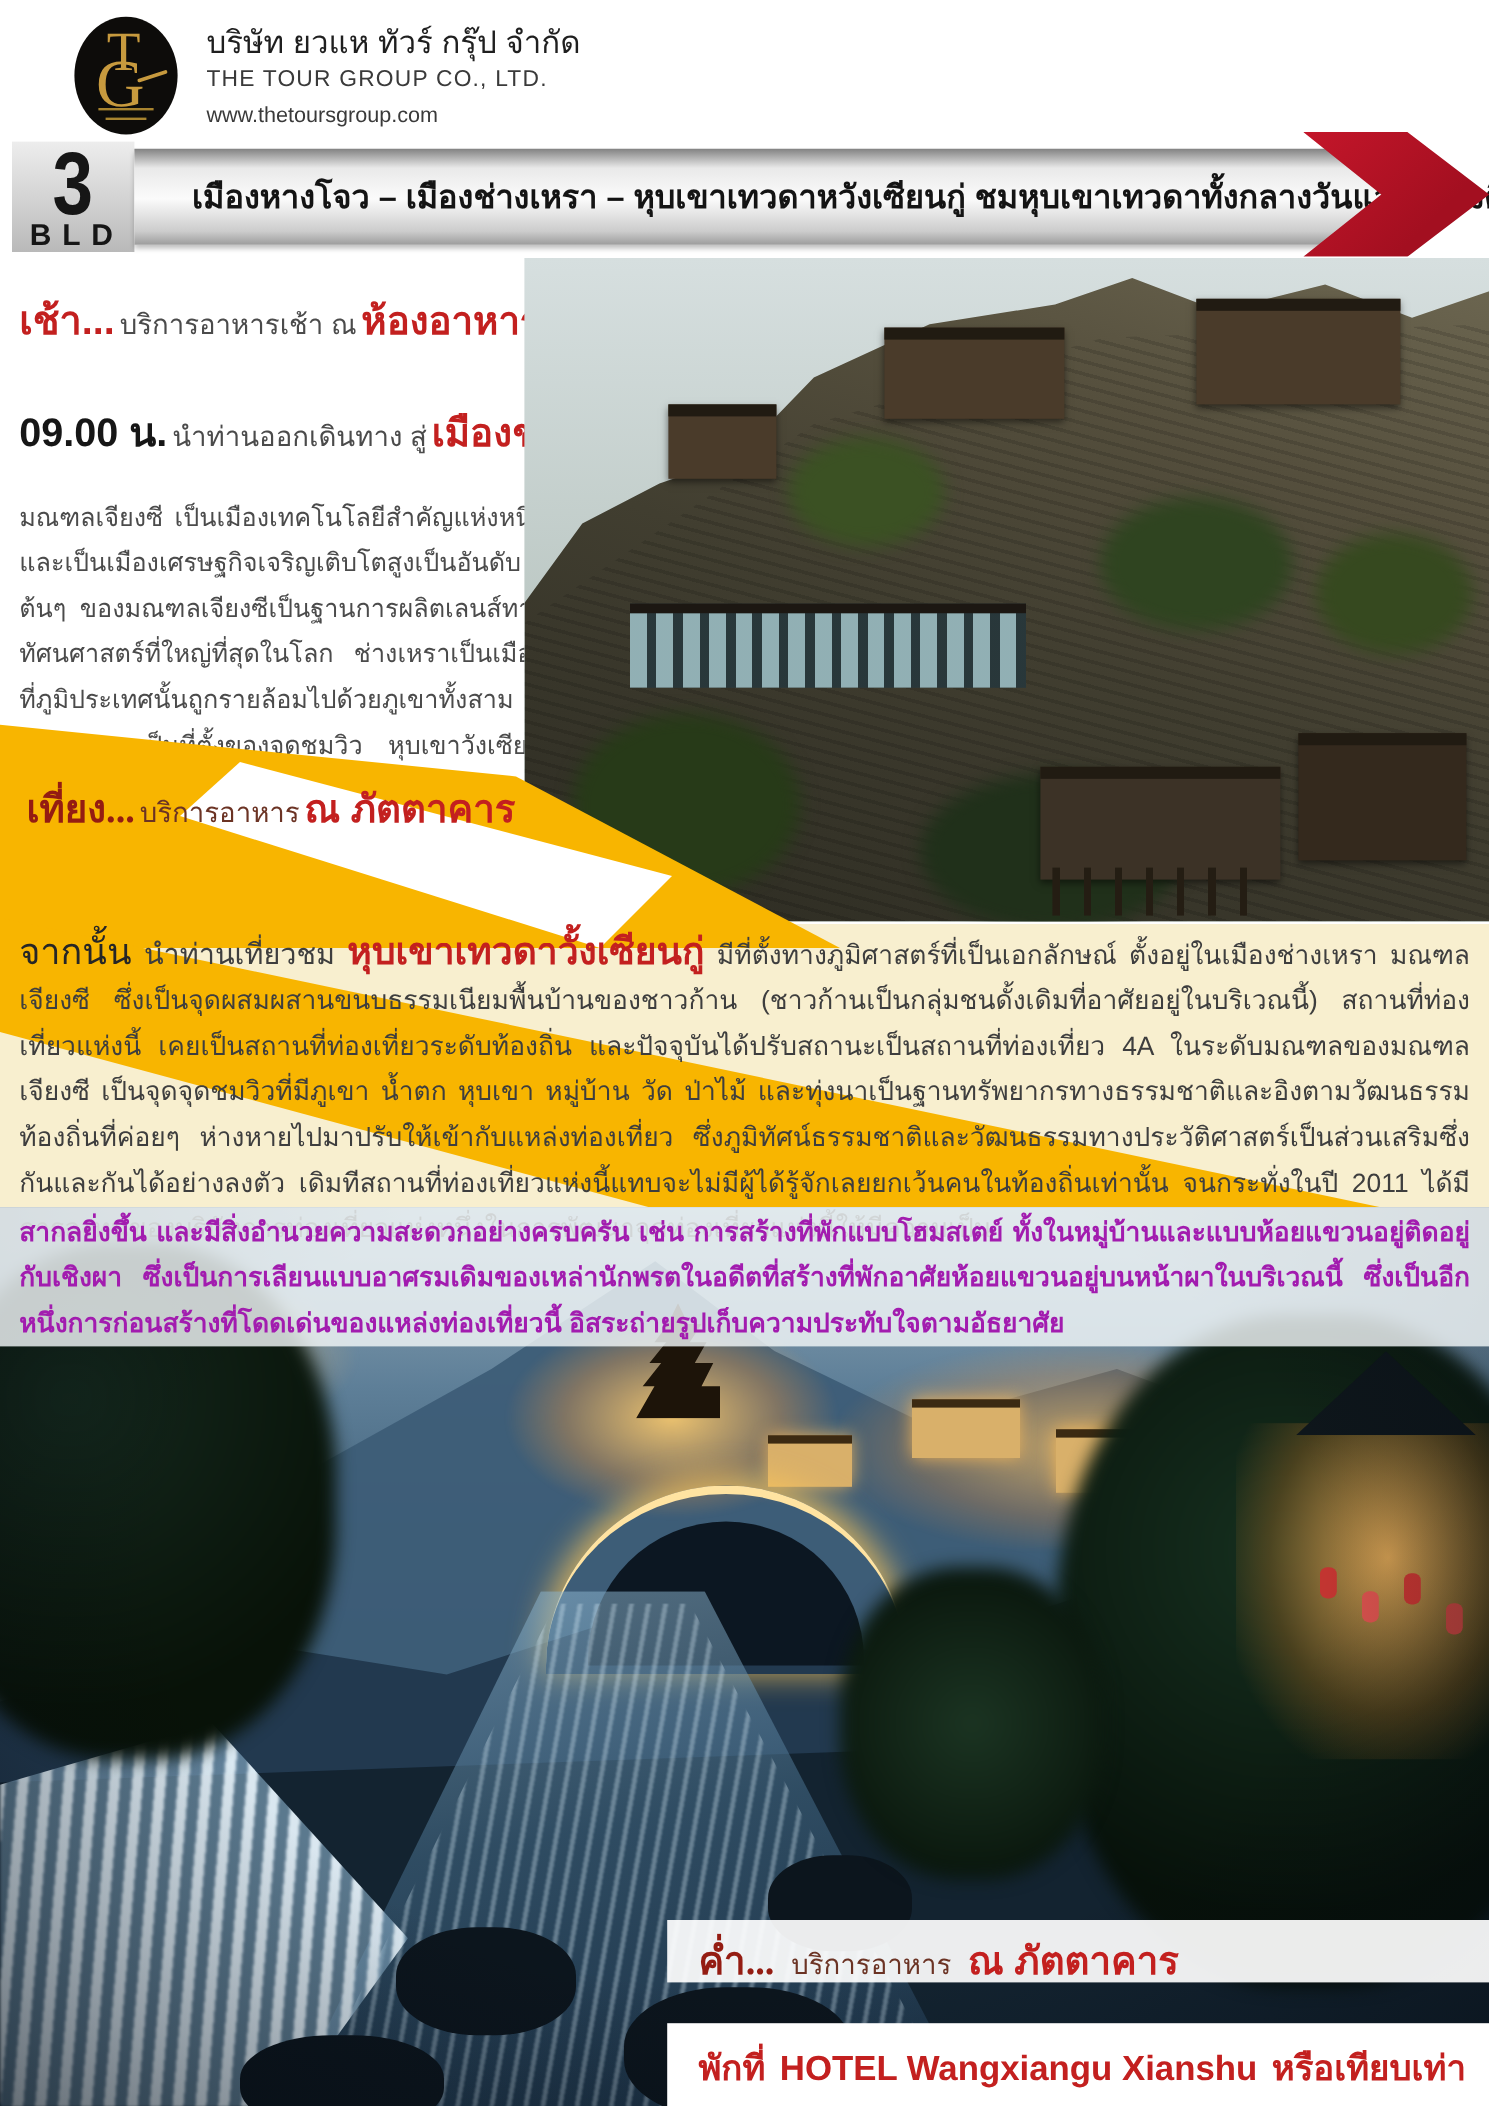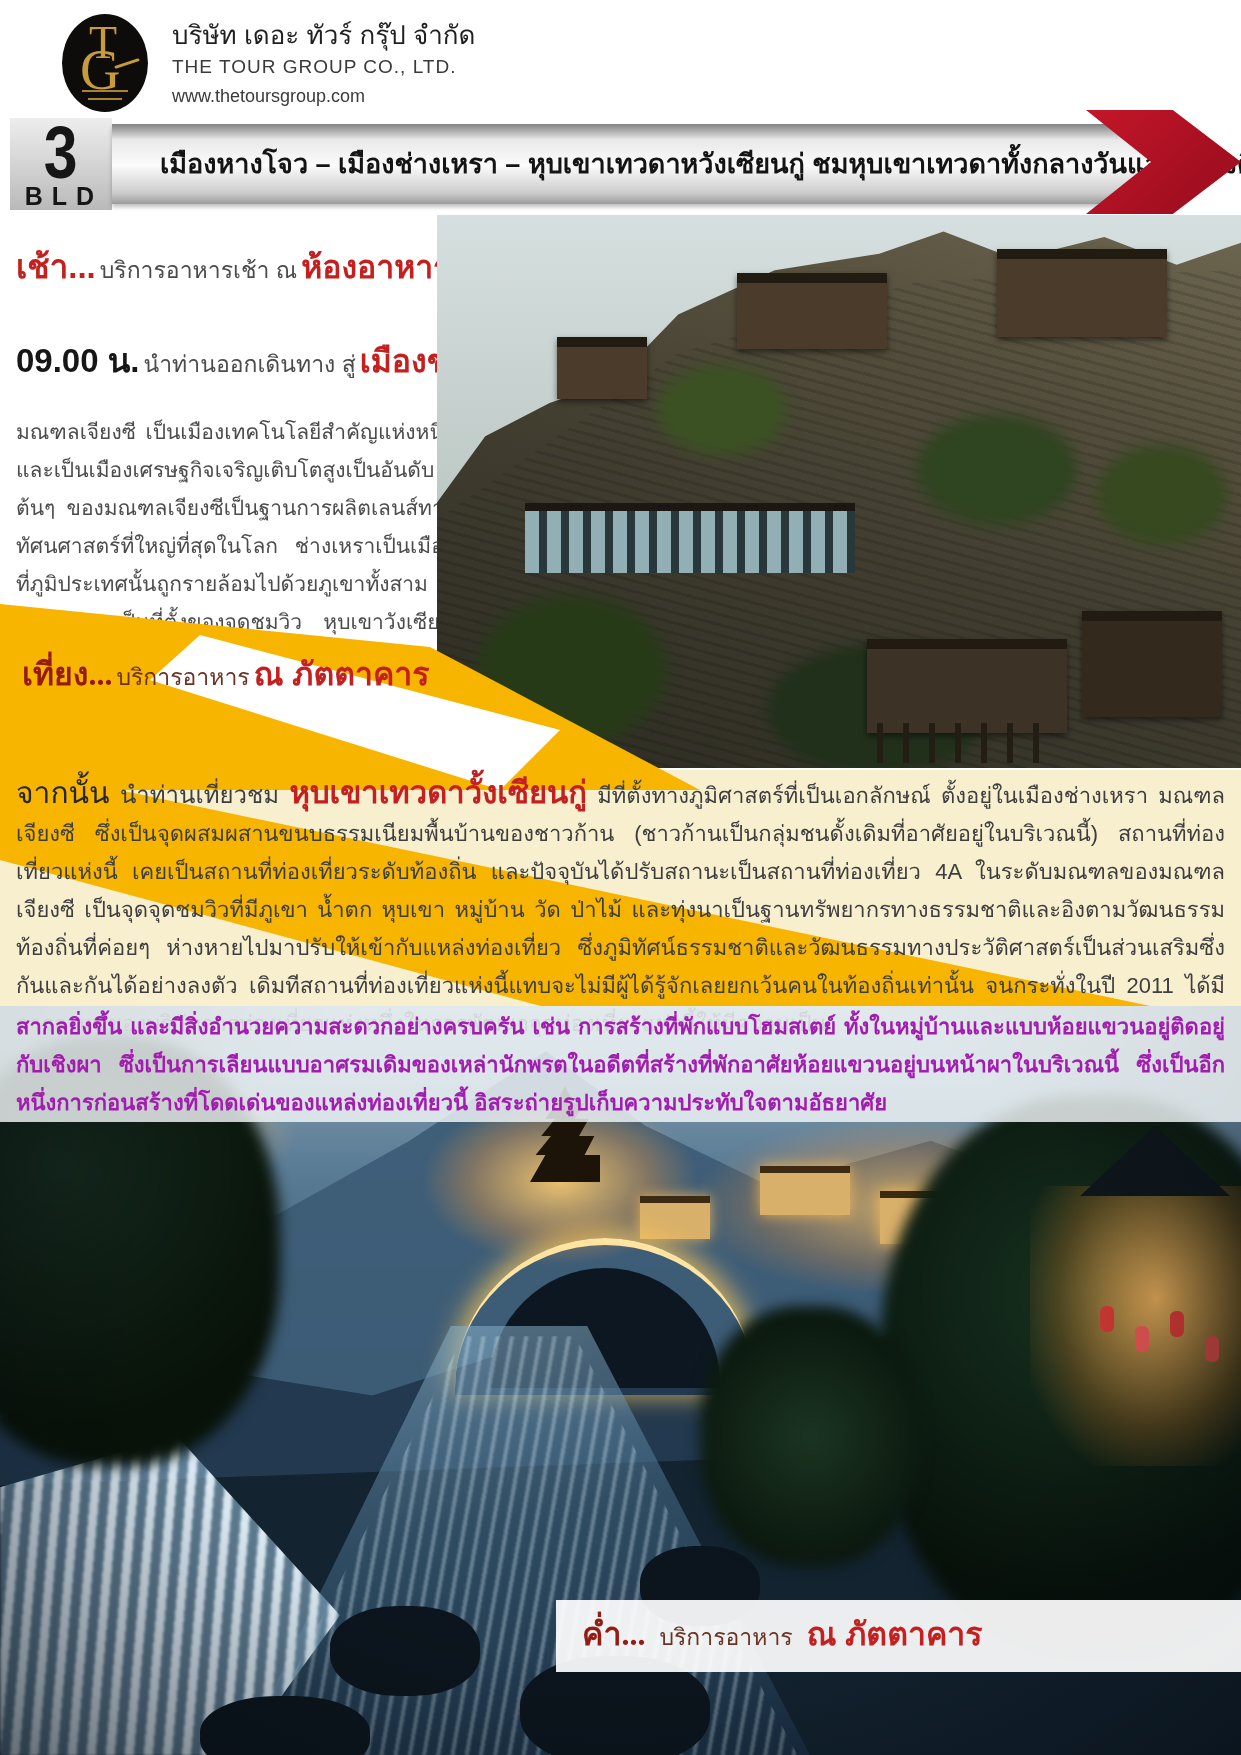--- a/index.html
+++ b/index.html
@@ -133,39 +133,39 @@
   #photo2 .p2{left:1135px;top:320px;background:#d8524d;}
   #photo2 .p3{left:1170px;top:305px;}
   #photo2 .p4{left:1205px;top:330px;background:#b9413c;}
   #photo2 .vignette{position:absolute;inset:0;background:radial-gradient(ellipse at 50% 40%,transparent 55%,rgba(4,9,16,.55) 100%);}
 
   
   #band2{left:0;top:1006px;width:1241px;height:116px;background:rgba(242,246,248,.82);z-index:5;}
   #para-after2{position:absolute;left:16px;top:2px;width:1209px;font-size:22px;line-height:38px;color:#a21caf;text-align:justify;margin:0;font-weight:bold;}
 
   
-  #box-evening{left:556px;top:1600px;width:685px;height:72px;background:rgba(255,255,255,.92);z-index:6;display:flex;align-items:baseline;gap:14px;padding-left:26px;box-sizing:border-box;}
+  #box-evening{left:556px;top:1600px;width:685px;height:52px;background:rgba(255,255,255,.92);z-index:6;display:flex;align-items:baseline;gap:14px;padding-left:26px;box-sizing:border-box;}
   #box-evening .pad{padding-top:8px;}
   #box-hotel{left:556px;top:1686px;width:685px;height:69px;background:#ffffff;z-index:6;display:flex;align-items:baseline;gap:12px;padding-left:26px;box-sizing:border-box;}
   .hotel-txt{font-size:29px;font-weight:800;color:#c3201f;padding-top:14px;display:inline-block;}
 </style>
 </head>
 <body>
 
 <div id="page">
 
   <div class="abs" id="logo">
     <span class="lt">T</span>
     <span class="lg">G</span>
     <span class="plane"></span>
     <span class="rule1"></span>
     <span class="rule2"></span>
   </div>
   <div class="abs" id="company">
-    <div class="thai">บริษัท เดอะ ทัวร์ กรุ๊ป จำกัด</div>
+    <div class="thai">บริษัท ยวแห ทัวร์ กรุ๊ป จำกัด</div>
     <div class="eng">THE TOUR GROUP CO., LTD.</div>
     <div class="web">www.thetoursgroup.com</div>
   </div>
 
   <div class="abs" id="daybox">
     <div class="num">3</div>
     <div class="meals">BLD</div>
   </div>
   <div class="abs" id="daybar">
     <span class="title">เมืองหางโจว – เมืองช่างเหรา – หุบเขาเทวดาหวังเซียนกู่ ชมหุบเขาเทวดาทั้งกลางวันและกลางคืน</span>
@@ -260,14 +260,19 @@
   <div class="abs" id="band2">
     <p id="para-after2">สากลยิ่งขึ้น และมีสิ่งอำนวยความสะดวกอย่างครบครัน เช่น การสร้างที่พักแบบโฮมสเตย์ ทั้งในหมู่บ้านและแบบห้อยแขวนอยู่ติดอยู่กับเชิงผา ซึ่งเป็นการเลียนแบบอาศรมเดิมของเหล่านักพรตในอดีตที่สร้างที่พักอาศัยห้อยแขวนอยู่บนหน้าผาในบริเวณนี้ ซึ่งเป็นอีกหนึ่งการก่อนสร้างที่โดดเด่นของแหล่งท่องเที่ยวนี้ อิสระถ่ายรูปเก็บความประทับใจตามอัธยาศัย</p>
   </div>
 
   <div class="abs" id="box-evening">
     <span class="t-maroon pad">ค่ำ...</span>
     <span class="t-mid-warm">บริการอาหาร</span>
     <span class="hl-red">ณ ภัตตาคาร</span>
   </div>
 
+  <div class="abs" id="box-hotel">
+    <span class="hotel-txt">พักที่</span>
+    <span class="hotel-txt">HOTEL Wangxiangu Xianshu</span>
+    <span class="hotel-txt">หรือเทียบเท่า</span>
+  </div>
 
 </div>
 
 </body></html>

